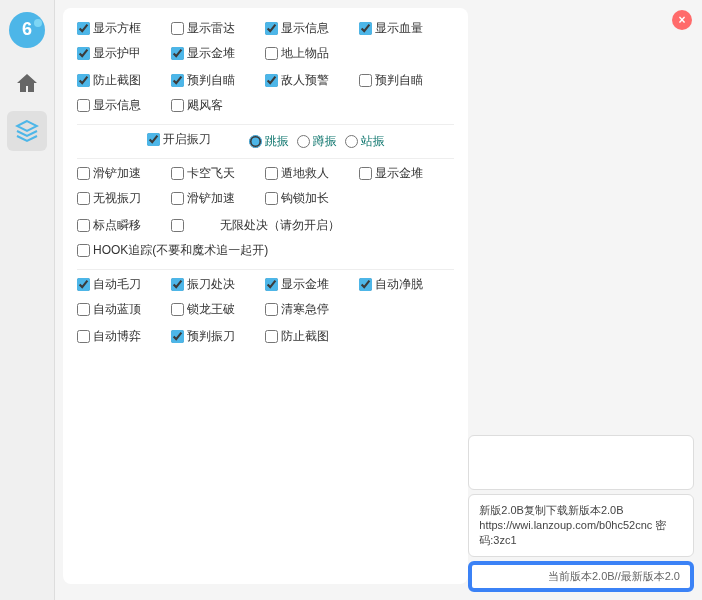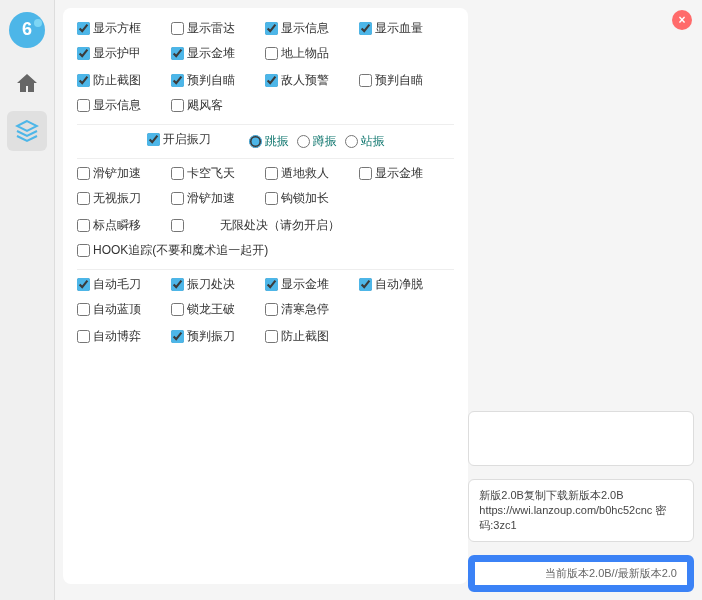--- a/index.html
+++ b/index.html
@@ -125,21 +125,21 @@
       cursor: pointer;
     }
     .divider {
       border: none;
       border-top: 1px solid #eee;
       margin: 6px 0;
     }
     .bottom-area {
       display: flex;
       flex-direction: column;
-      gap: 13px;
+      gap: 4px;
       margin-top: auto;
     }
     .text-area-box {
       background: white;
       border-radius: 6px;
       border: 1px solid #ddd;
       padding: 6px 8px;
       min-height: 55px;
       font-size: 11px;
       color: #555;
@@ -149,21 +149,21 @@
       border-radius: 6px;
       border: 1px solid #ddd;
       padding: 8px 10px;
       font-size: 11px;
       color: #444;
       min-height: 60px;
     }
     .status-bar {
       background: white;
       border-radius: 6px;
-      border: 7px solid #3b82f6;
+      border: 4px solid #3b82f6;
       padding: 4px 10px;
       font-size: 11px;
       color: #666;
       text-align: right;
     }
     .long-item {
       min-width: 200px !important;
       gap: 36px;
     }
     .extra-long {

